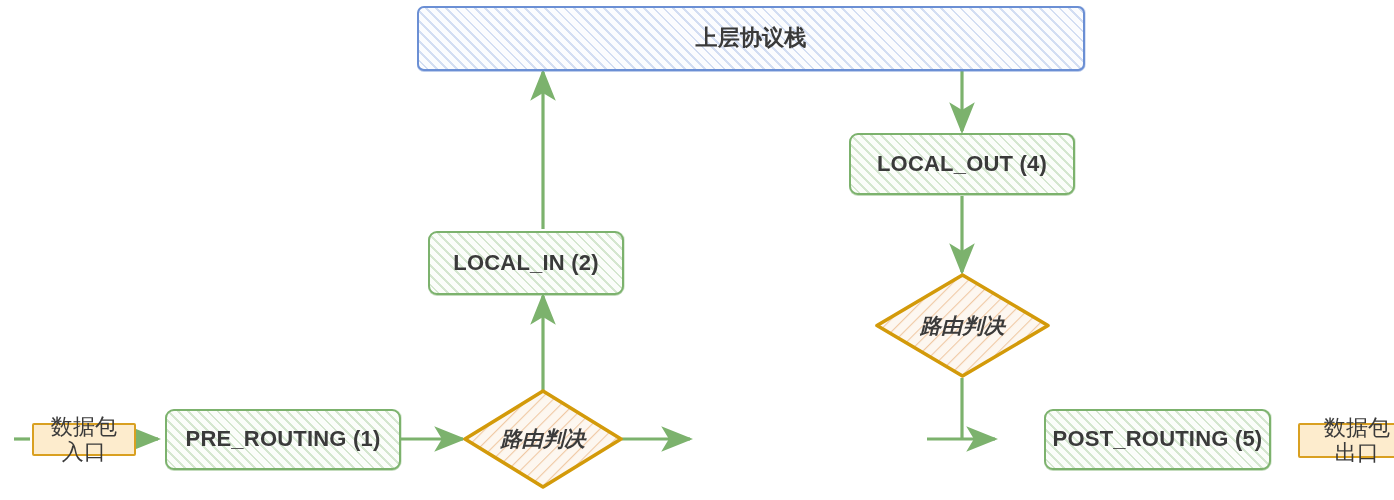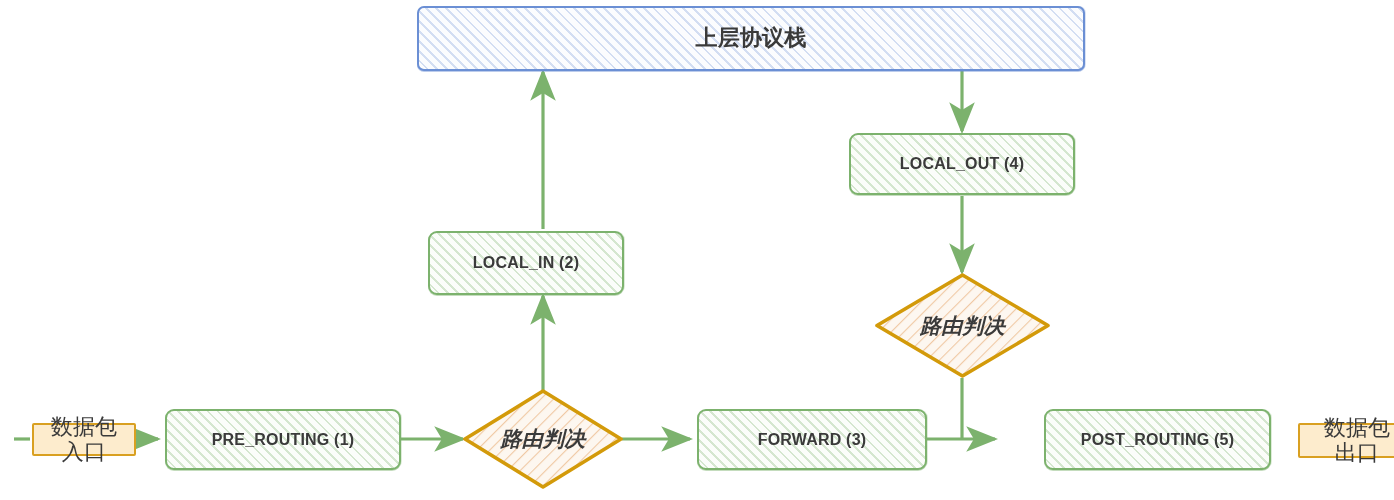--- a/index.html
+++ b/index.html
@@ -52,21 +52,21 @@
     border: 2.2px solid #7cb26d;
     border-radius: 9px;
     background-color: #fbfdfa;
     background-image: repeating-linear-gradient(
       45deg,
       rgba(124,178,109,0.00) 0px,
       rgba(124,178,109,0.00) 5px,
       rgba(124,178,109,0.30) 5px,
       rgba(124,178,109,0.30) 7px
     );
-    font-size: 16px;
+    font-size: 22px;
     box-shadow: 0 1px 0 rgba(124,178,109,.45), 1px 0 0 rgba(124,178,109,.25);
   }
 
   
   .stack {
     border: 2.2px solid #6b8fd4;
     border-radius: 7px;
     background-color: #fbfcfe;
     background-image: repeating-linear-gradient(
       45deg,
@@ -179,23 +179,20 @@
       </defs>
       <polygon points="81,3 159,51 81,99 3,51" fill="url(#hatchOrangeL)" stroke="#d39a0a" stroke-width="3.6" stroke-linejoin="round"></polygon>
     </svg>
     <span class="label">路由判决</span>
   </div>
 
   <div class="node proc" style="left:165px; top:409px; width:236px; height:61px;">
     <span class="label">PRE_ROUTING (1)</span>
   </div>
 
-  <div class="node proc" style="left:697px; top:409px; width:230px; height:61px;">
-    <span class="label">FORWARD (3)</span>
-  </div>
 
   <div class="node proc" style="left:997px; top:409px; width:227px; height:61px;margin-left:47px;">
     <span class="label">POST_ROUTING (5)</span>
   </div>
 
   <div class="node tag" style="left:32px; top:423px; width:104px; height:33px;">
     <span class="label">数据包入口</span>
   </div>
 
   <div class="node tag" style="left:1298px; top:423px; width:104px; height:35px;padding-left:14px;">

